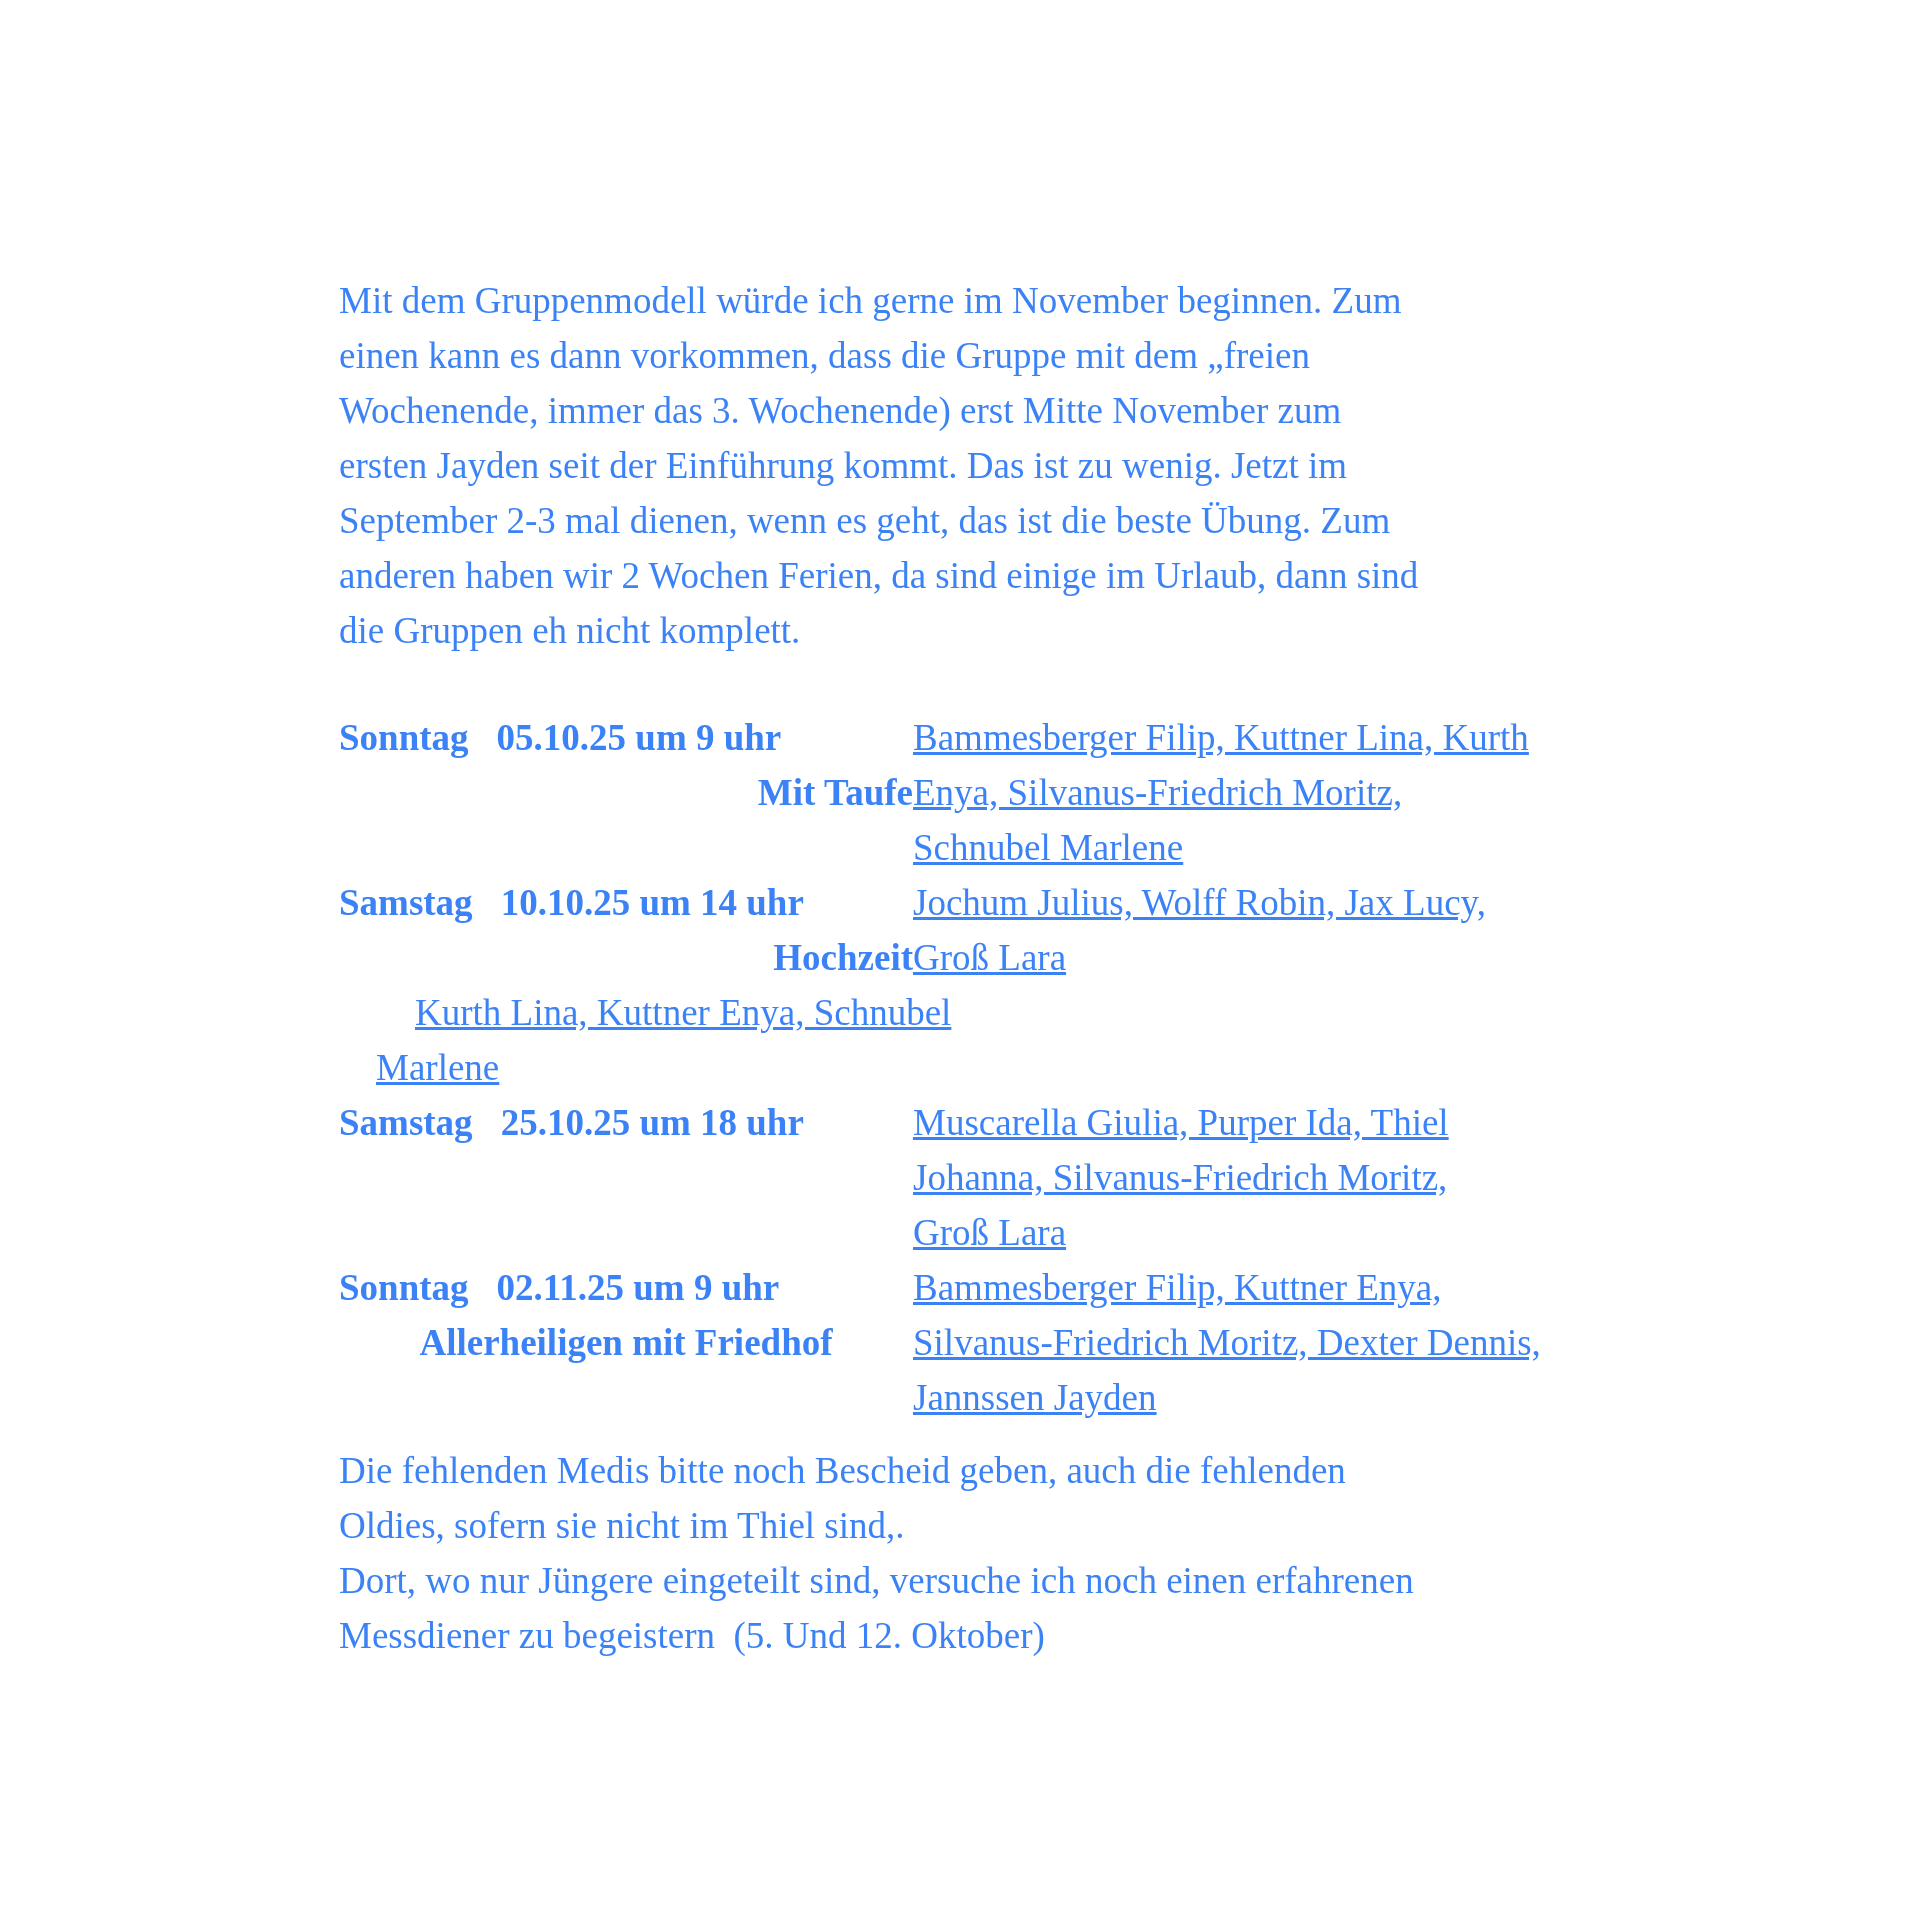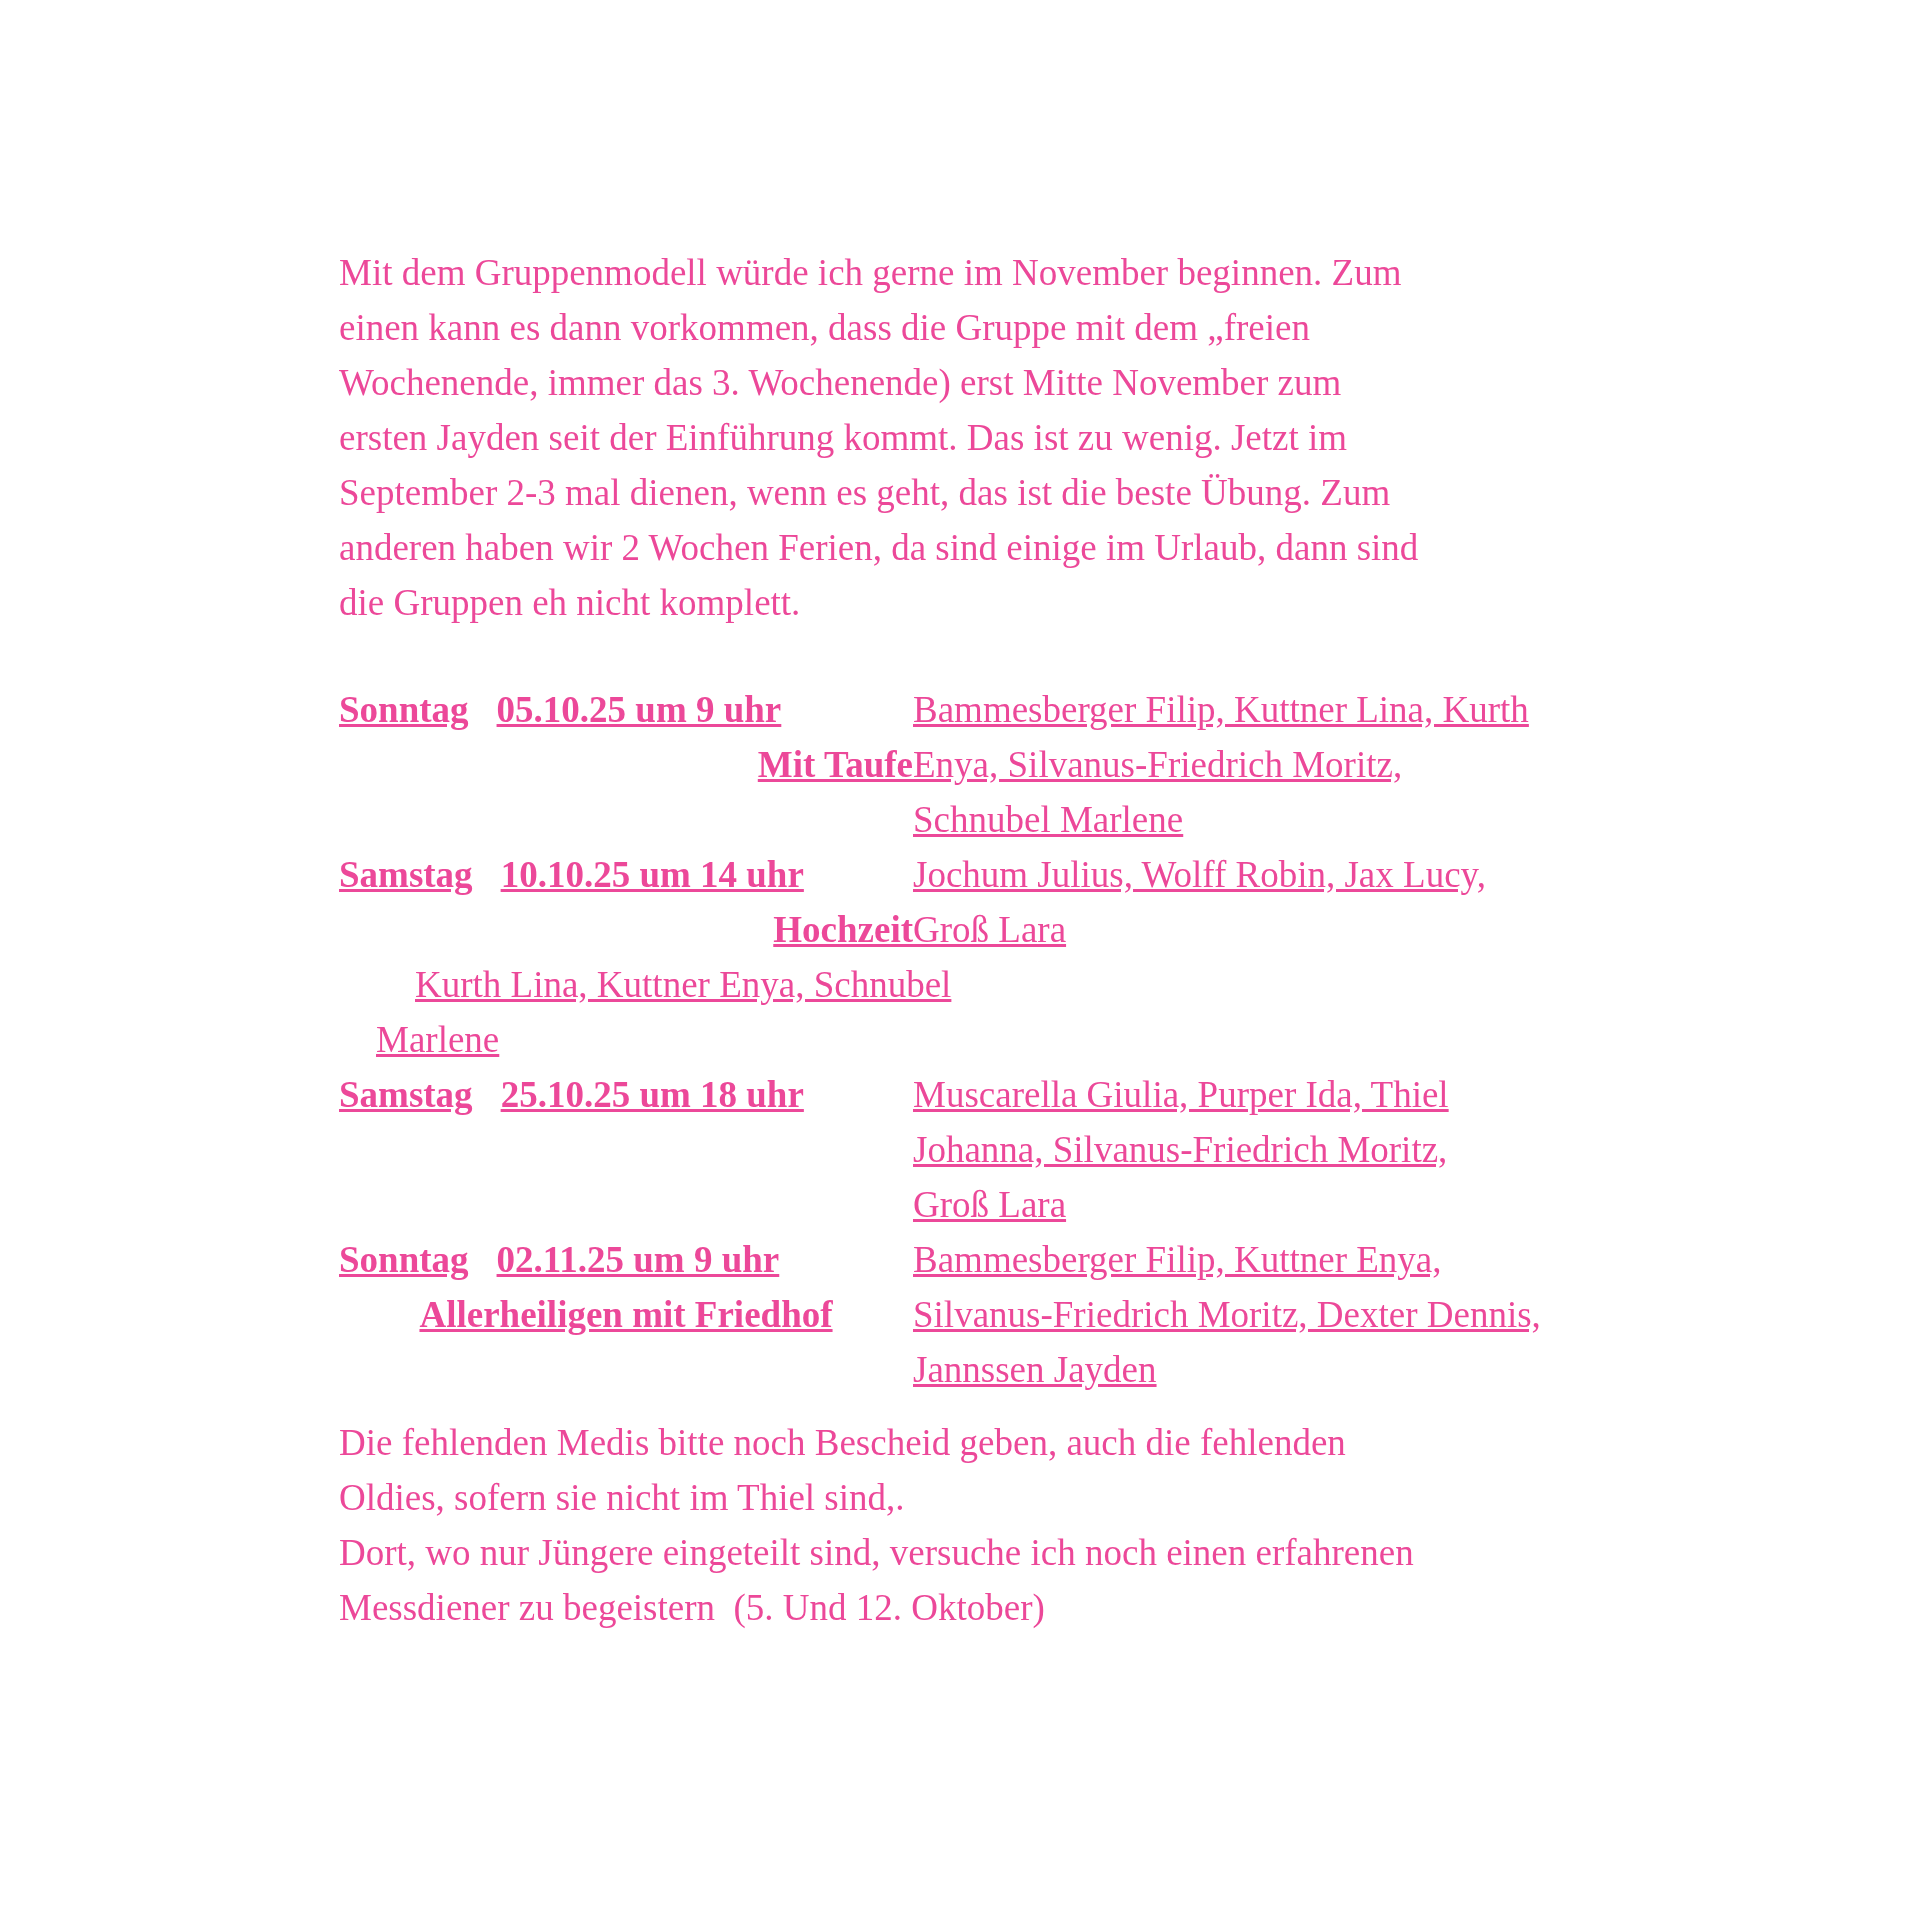--- a/index.html
+++ b/index.html
@@ -8,28 +8,29 @@
   .page {
     position: relative;
     width: 1910px;
     height: 2702px;
     background: #ffffff;
     overflow: hidden;
   }
 
   .doc {
     padding: 245px 185px 0 339px;
-    color: #ec4899;
+    color: #3b82f6;
     font-family: "Liberation Serif", "DejaVu Serif", serif;
     font-size: 37px;
     line-height: 55px;
+    margin-top: 28px;
   }
 
   .ln { white-space: pre; }
-  .b  { font-weight: bold; text-decoration: underline; }
+  .b  { font-weight: bold; }
 
   .request  { margin-top: 62px; }
   .schedule { margin-top: 52px; }
   .closing  { margin-top: 17.7px; }
 
   .row { display: flex; align-items: flex-start; }
   .datecell  { flex: 0 0 574px; }
   .namescell { flex: 1 1 auto; min-width: 0; text-decoration: underline; }
 
   .dt { margin-left: 28px; }

